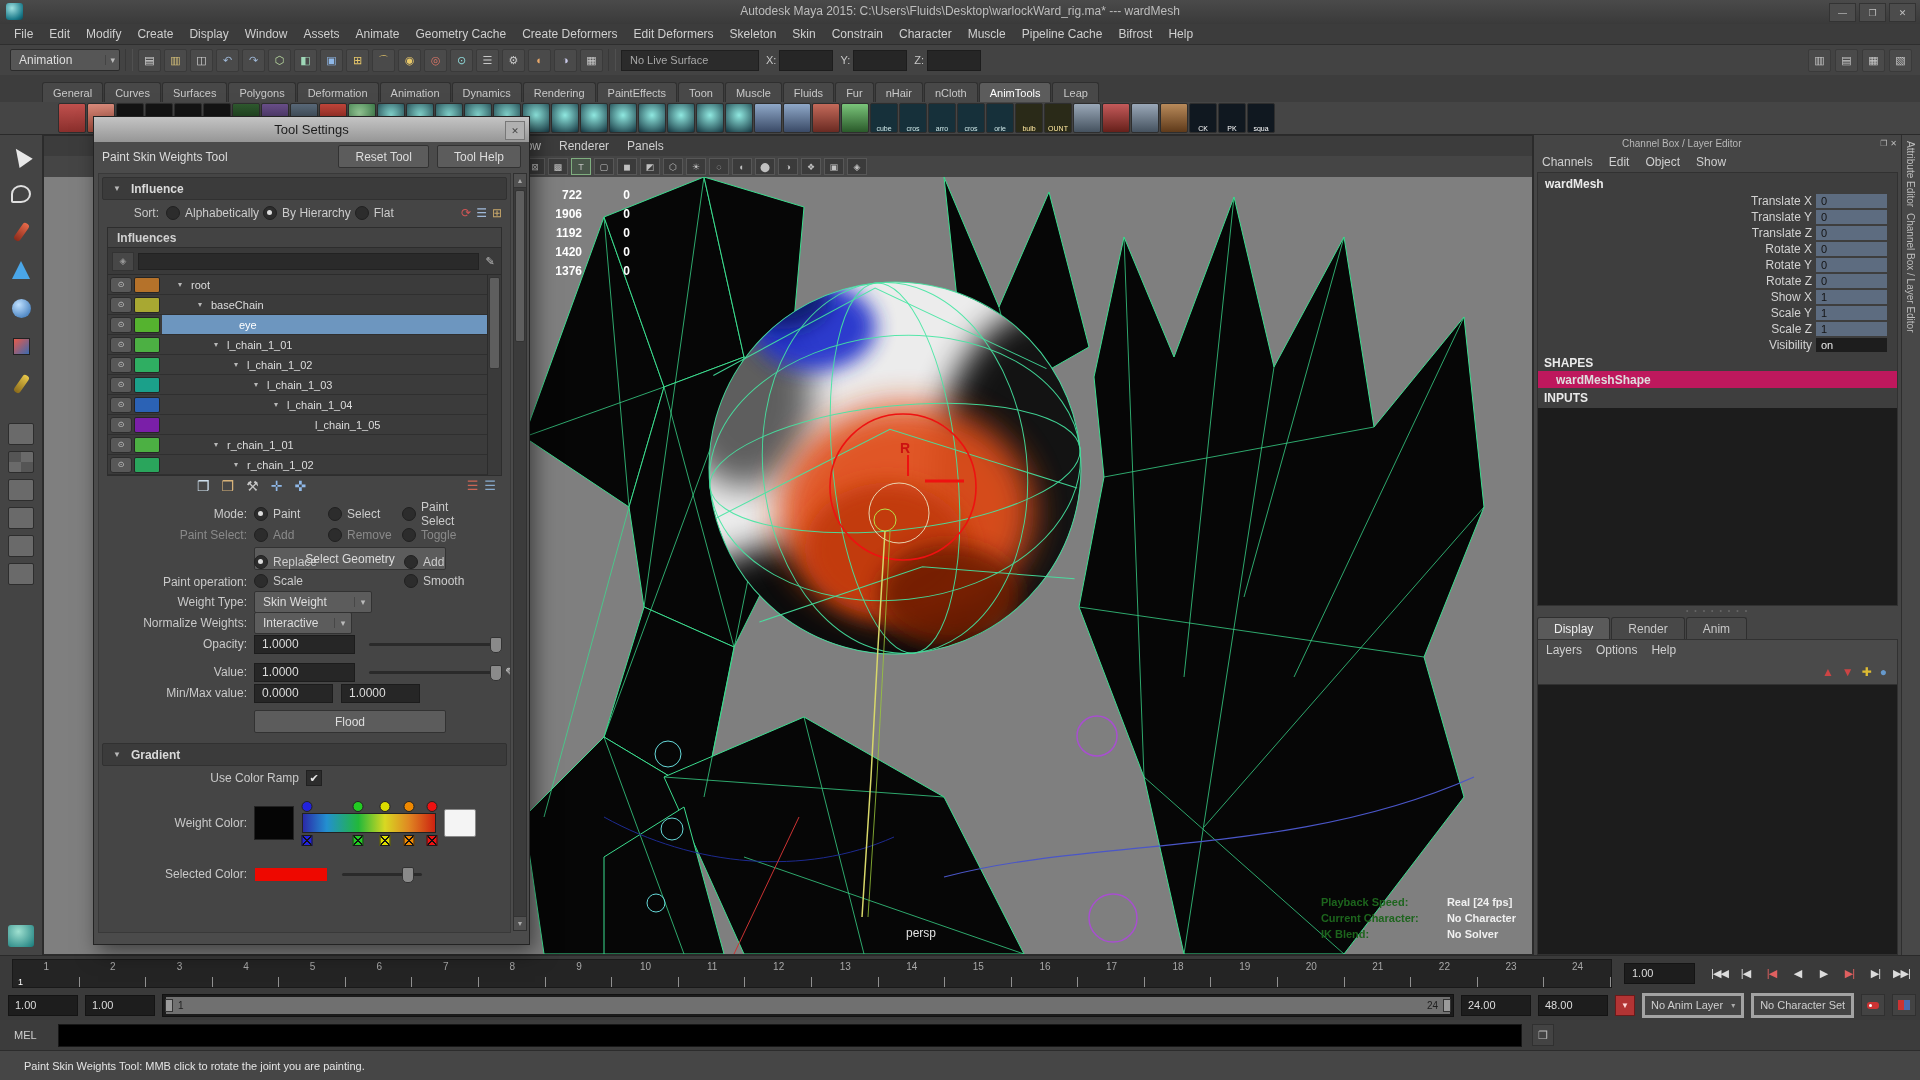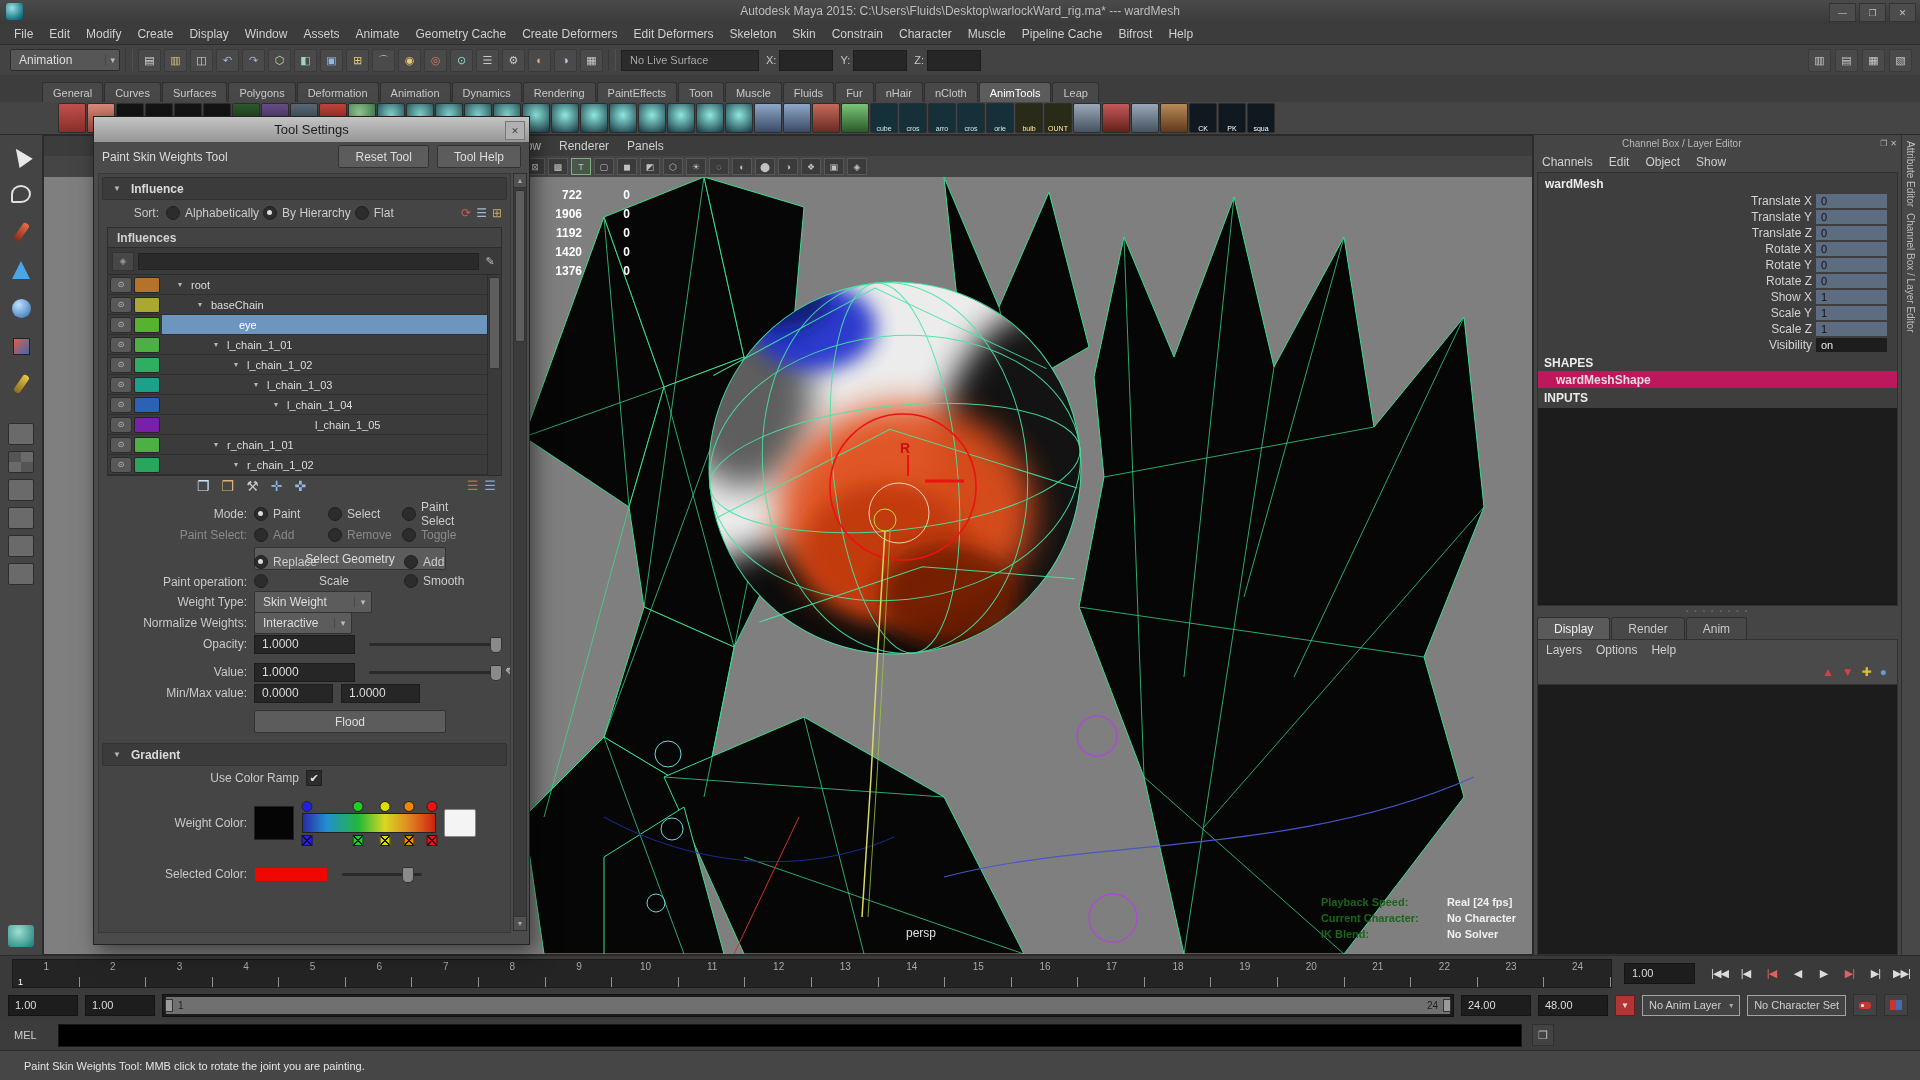--- a/index.html
+++ b/index.html
@@ -166,21 +166,21 @@
   .transport{display:flex;gap:1px;margin-left:12px;}
   .t-btn{min-width:25px;height:22px;display:flex;align-items:center;justify-content:center;color:#dcdcdc;font-size:11px;letter-spacing:-1px;}
   .t-btn.key{color:#e06060;}
   .range-row{left:0;top:990px;width:1920px;height:30px;background:#3a3a3a;display:flex;align-items:center;gap:7px;padding-left:8px;box-sizing:border-box;}
   .rr-field{width:62px;height:19px;background:#1d1d1d;border:1px solid #141414;color:#ddd;font-size:11px;display:flex;align-items:center;padding-left:6px;flex:none;}
   .range-track{position:relative;width:1290px;height:21px;background:#1b1b1b;border:1px solid #121212;flex:none;}
   .range-bar{position:absolute;left:3px;right:3px;top:2px;bottom:2px;background:#707070;display:flex;align-items:center;justify-content:space-between;padding:0 12px;color:#1e1e1e;font-size:10px;}
   .range-bar::before,.range-bar::after{content:"";position:absolute;top:2px;bottom:2px;width:6px;background:#9a9a9a;border:1px solid #333;}
   .range-bar::before{left:-1px;} .range-bar::after{right:-1px;}
   .autokey{width:18px;height:19px;background:#b23434;border:1px solid #6a1a1a;color:#ffd8d8;font-size:8px;display:flex;align-items:center;justify-content:center;flex:none;}
-  .rr-dd{height:19px;background:#434343;border:1px solid #a3a3a3;color:#cfcfcf;font-size:11px;display:flex;align-items:center;padding:0 6px;gap:8px;flex:none;}
+  .rr-dd{height:19px;background:#434343;border:3px solid #a3a3a3;color:#cfcfcf;font-size:11px;display:flex;align-items:center;padding:0 6px;gap:8px;flex:none;}
   .rr-dd .arr{font-size:8px;color:#aaa;}
   .rr-icon{width:22px;height:20px;border:1px solid #303030;background:#434343;display:flex;align-items:center;justify-content:center;flex:none;}
   .key-ico{width:12px;height:7px;background:#cc3333;border-radius:3px;position:relative;}
   .key-ico::after{content:"";position:absolute;left:2px;top:2px;width:3px;height:3px;border-radius:50%;background:#fff;}
   .ak-ico{width:12px;height:10px;background:linear-gradient(90deg,#cc3333 50%,#4a6ab0 50%);}
   .mel-row{left:0;top:1020px;width:1920px;height:30px;background:#3c3c3c;display:flex;align-items:center;gap:10px;padding-left:14px;box-sizing:border-box;}
   .mel-label{width:34px;color:#cfcfcf;font-size:11px;}
   .mel-input{width:1462px;height:21px;background:#000;border:1px solid #181818;flex:none;}
   .mel-icon{width:20px;height:20px;border:1px solid #303030;background:#434343;color:#bbb;font-size:11px;display:flex;align-items:center;justify-content:center;}
   .help-row{left:0;top:1050px;width:1920px;height:30px;background:#464646;border-top:1px solid #2c2c2c;display:flex;align-items:center;padding-left:24px;box-sizing:border-box;color:#e4e4e4;font-size:11px;}
@@ -910,21 +910,21 @@
       <div class="paint-ops" style="margin-top:-40px;">
 
       <span class="radio-item" style="height:19px;">
             <span class="radio on"></span>
             <span>Replace</span>
           </span>
           <span class="radio-item" style="height:19px;">
             <span class="radio"></span>
             <span>Add</span>
           </span>
-          <span class="radio-item" style="height:19px;gap:46px;">
+          <span class="radio-item" style="height:19px;">
             <span class="radio"></span>
             <span>Scale</span>
           </span>
           <span class="radio-item" style="height:19px;">
             <span class="radio"></span>
             <span>Smooth</span>
           </span>
         </div>
       <div class="frow">
         <span class="flabel">Weight Type:</span>

